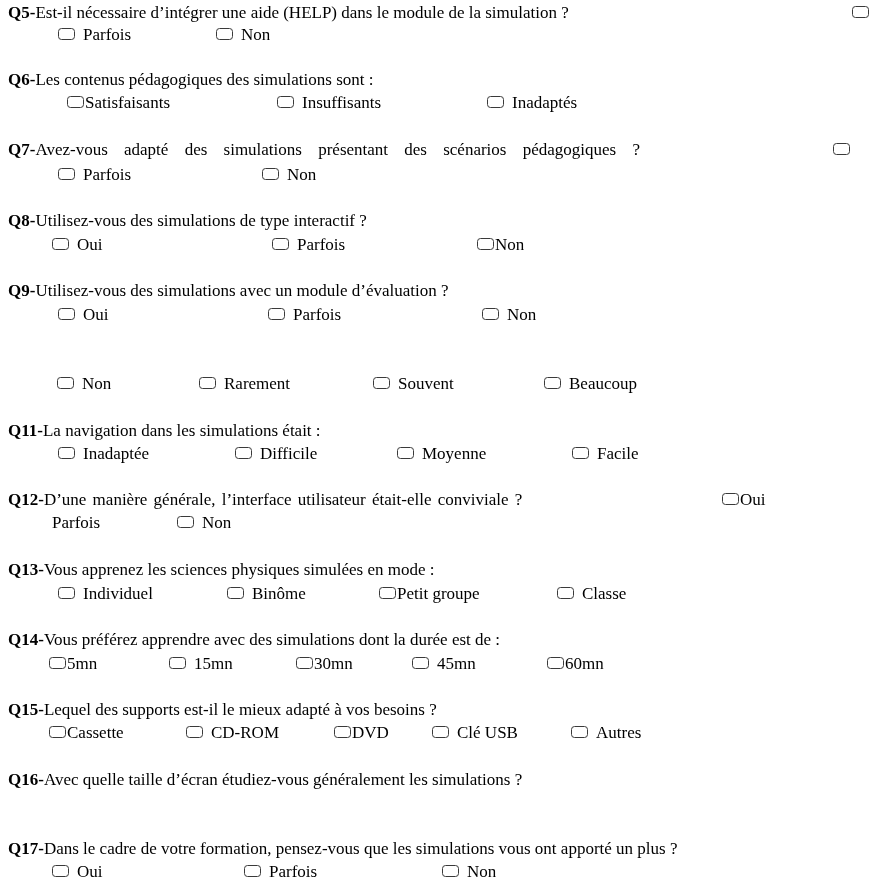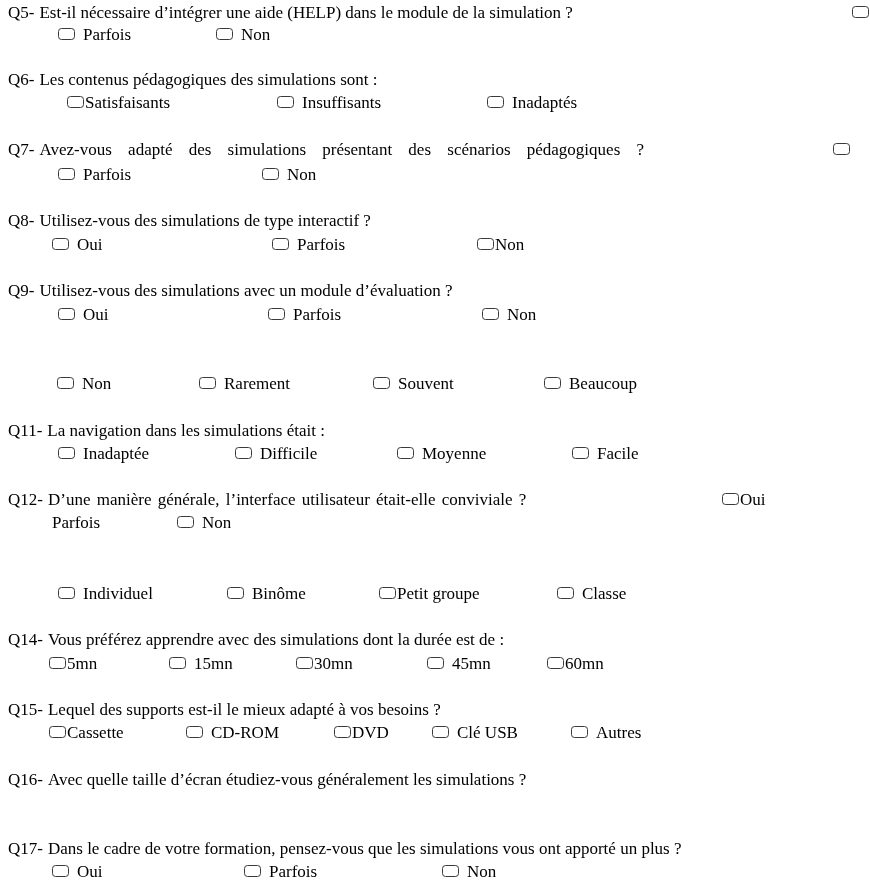--- a/index.html
+++ b/index.html
@@ -2,22 +2,22 @@
 <html><head>
 <meta charset="utf-8">
 <style>
   html,body { margin:0; padding:0; background:#ffffff; }
   .page {
     position:relative; width:870px; height:891px; background:#ffffff;
     font-family:"Liberation Serif","DejaVu Serif",serif;
     font-size:17px; color:#000; overflow:hidden;
   }
   .line1 { position:absolute; left:8px; right:6px; white-space:nowrap; }
-  .qnum { font-weight:normal; }
-  .qt { margin-left:5px; }
+  .qnum { font-weight:bold; }
+  .qt { }
   .opts { position:absolute; left:0; width:870px; height:22px; }
   .opt { position:absolute; white-space:nowrap;padding-left:44px; }
   .cb {
     display:inline-block; width:15px; height:10px;
     border:1.5px solid #3a3a3a; border-radius:3.5px; background:#fff;
     margin-right:8px; vertical-align:0;
   }
   .tight > .cb { margin-right:1px; }
   .js12 { word-spacing:12px; }
   .js2 { word-spacing:2px; }
@@ -93,35 +93,38 @@
   <div class="line1 js2" style="top:490px">
     <span class="qnum">Q12-</span><span class="qt">D’une manière générale, l’interface utilisateur était-elle conviviale ?</span>
   </div>
   <span class="opt tight" style="top:490px;left:678px"><span class="cb"></span><span>Oui</span></span>
   <span class="opt tight" style="top:490px;left:843px"><span class="cb"></span></span>
   <div class="opts" style="top:513px">
     <span class="opt" style="left:8px"><span>Parfois</span></span>
     <span class="opt" style="left:133px"><span class="cb"></span><span>Non</span></span>
   </div>
 
+  <div class="line1" style="top:560px">
+    <span class="qnum">Q13-</span><span class="qt">Vous apprenez les sciences physiques simulées en mode :</span>
+  </div>
   <div class="opts" style="top:584px">
     <span class="opt" style="left:14px"><span class="cb"></span><span>Individuel</span></span>
     <span class="opt" style="left:183px"><span class="cb"></span><span>Binôme</span></span>
     <span class="opt tight" style="left:335px"><span class="cb"></span><span>Petit groupe</span></span>
     <span class="opt" style="left:513px"><span class="cb"></span><span>Classe</span></span>
   </div>
 
   <div class="line1" style="top:630px">
     <span class="qnum">Q14-</span><span class="qt">Vous préférez apprendre avec des simulations dont la durée est de :</span>
   </div>
   <div class="opts" style="top:654px">
     <span class="opt tight" style="left:5px"><span class="cb"></span><span>5mn</span></span>
     <span class="opt" style="left:125px"><span class="cb"></span><span>15mn</span></span>
     <span class="opt tight" style="left:252px"><span class="cb"></span><span>30mn</span></span>
-    <span class="opt" style="left:383px"><span class="cb"></span><span>45mn</span></span>
+    <span class="opt" style="left:368px"><span class="cb"></span><span>45mn</span></span>
     <span class="opt tight" style="left:503px"><span class="cb"></span><span>60mn</span></span>
   </div>
 
   <div class="line1" style="top:700px">
     <span class="qnum">Q15-</span><span class="qt">Lequel des supports est-il le mieux adapté à vos besoins ?</span>
   </div>
   <div class="opts" style="top:723px">
     <span class="opt tight" style="left:5px"><span class="cb"></span><span>Cassette</span></span>
     <span class="opt" style="left:142px"><span class="cb"></span><span>CD-ROM</span></span>
     <span class="opt tight" style="left:290px"><span class="cb"></span><span>DVD</span></span>

